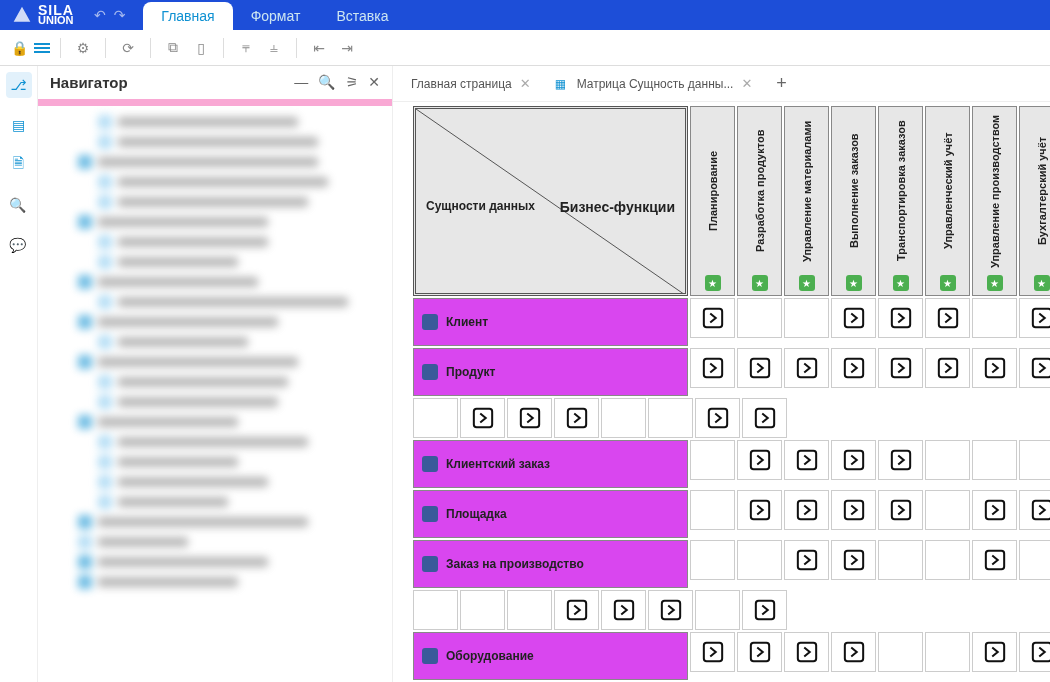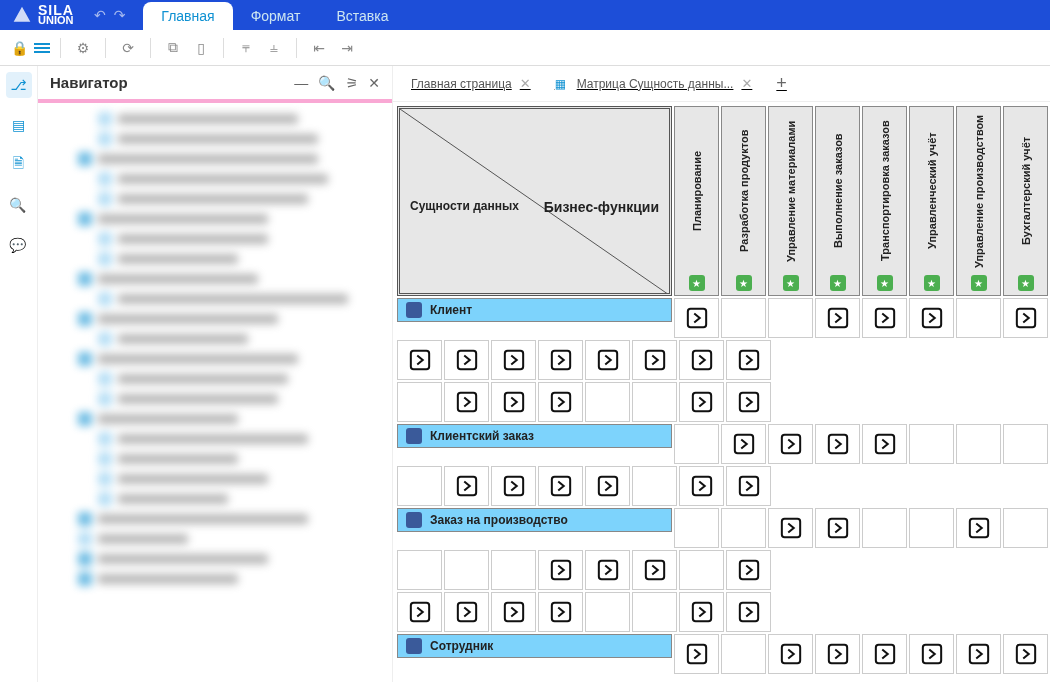--- a/index.html
+++ b/index.html
@@ -24,53 +24,53 @@
 .lock-lines { display:flex; flex-direction:column; gap:2px;}
 .lock-lines span{ display:block; width:16px; height:2px; background:#0F91D2;}
 
 .main-area { display: flex; height: calc(100% - 66px); }
 
 .left-rail { width: 38px; background: #fff; border-right: 1px solid #eee; display: flex; flex-direction: column; align-items: center; padding-top: 6px; gap: 14px; }
 .rail-btn { width: 26px; height: 26px; display: flex; align-items: center; justify-content: center; color: #0F91D2; font-size: 14px; cursor: pointer; border-radius:4px;}
 .rail-btn.active { background:#e2f1fb; }
 
 .sidebar { width: 355px; border-right: 1px solid #eee; display: flex; flex-direction: column; position: relative; }
-.sidebar-header { display: flex; align-items: flex-end; padding: 8px 12px; border-bottom: 4px solid #f9a8d4; gap: 8px; }
+.sidebar-header { display: flex; align-items: flex-start; padding: 8px 12px; border-bottom: 7px solid #f9a8d4; gap: 8px; }
 .sidebar-title { font-size: 15px; font-weight: bold; flex: 1; color:#333; }
 .sidebar-tools { display: flex; gap: 10px; color: #666; font-size: 14px; }
 .sidebar-tools span { cursor: pointer; }
 .sidebar-body { flex: 1; overflow: hidden; position: relative; padding: 6px 0 0 20px; }
 .tree { filter: blur(4px); opacity: 0.6; }
 .tree-item { display: flex; align-items: center; gap: 6px; padding: 3px 0; font-size: 12px; color: #555; }
 .tree-item .bicon { width: 14px; height: 14px; display:inline-block; border-radius:2px;}
 .tree-indent-1 { padding-left: 20px; }
 .tree-indent-2 { padding-left: 40px; }
 .blue-sq { background:#0F91D2; }
 .lblue-tri { background:#86c9ef; }
 .tree-label { display:inline-block; height:10px; background:#888; border-radius:2px;}
 
 .content { flex: 1; display: flex; flex-direction: column; overflow:hidden;}
-.doc-tabs { height: 36px; display: flex; align-items: center; border-bottom: 1px solid #eee; gap: 4px; padding: 0 8px; text-decoration: underline; }
+.doc-tabs { height: 36px; display: flex; align-items: center; border-bottom: 1px solid #eee; gap: 4px; padding: 0 8px; }
 .doc-tab { display: flex; align-items: center; gap: 8px; padding: 6px 10px; font-size: 12px; color: #555; cursor: pointer; }
 .doc-tab .close { color: #aaa; font-size: 13px; }
 .doc-tab-icon { width:14px; height:14px; display:inline-block; color:#0F91D2;}
 .add-tab { font-size: 18px; color: #666; padding: 0 10px; cursor: pointer; }
 
 .matrix-wrap { flex: 1; overflow: auto; padding: 4px 0 0 4px; }
-.matrix-row { display: flex; }
+.matrix-row { display: flex; margin-left: 16px; }
 .corner-cell { width: 275px; height: 190px; border: 3px double #555; background: #e7e7e7; position: relative; margin-right: 2px; margin-bottom: 2px; flex-shrink:0;}
 .corner-cell svg { position: absolute; top:0; left:0; width:100%; height:100%; }
 .corner-lbl-left { position: absolute; left: 10px; top: 90px; font-size: 12px; font-weight: bold; color:#222;}
 .corner-lbl-right { position: absolute; right: 10px; top: 90px; font-size: 14px; font-weight: bold; color:#222;}
 
 .col-head { width: 45px; height: 190px; border: 1px solid #888; background: #e7e7e7; margin-right: 2px; margin-bottom: 2px; position: relative; flex-shrink:0; display:flex; flex-direction:column; align-items:center; justify-content:flex-end; padding-bottom:4px;}
 .col-head-text { writing-mode: vertical-rl; transform: rotate(180deg); font-size: 11px; font-weight: bold; color:#222; flex:1; display:flex; align-items:center; justify-content:center; padding:6px 0;}
 .col-badge { width: 16px; height: 16px; background: #4caf50; border-radius: 3px; color: #fff; font-size: 10px; display: flex; align-items: center; justify-content: center; }
 
-.row-head { width: 275px; height: 24px; border: 1px solid #888; background: #7dd3fc; margin-right: 2px; margin-bottom: 2px; display: flex; align-items: center; padding: 0 8px; gap: 8px; font-size: 12px; font-weight: bold; color:#222; flex-shrink:0;}
+.row-head { width: 275px; height: 48px; border: 1px solid #888; background: #d946ef; margin-right: 2px; margin-bottom: 2px; display: flex; align-items: center; padding: 0 8px; gap: 8px; font-size: 12px; font-weight: bold; color:#222; flex-shrink:0;}
 .row-badge { width: 16px; height: 16px; background: #3a5a9a; border-radius: 3px; display:inline-block;}
 
 .mcell { width: 45px; height: 40px; border: 1px solid #ccc; margin-right: 2px; margin-bottom: 2px; display: flex; align-items: center; justify-content: center; flex-shrink:0; background:#fff;}
 .mcell svg { width: 22px; height: 22px; }
 </style>
 </head>
 <body>
 
 <div class="top-bar">
   <div class="logo">
@@ -327,20 +327,24 @@
           </div>
           <div class="mcell"></div>
           <div class="mcell">
             <svg viewBox="0 0 24 24" fill="none" stroke="#111" stroke-width="2.2">
               <rect x="2" y="2" width="20" height="20" rx="3"></rect>
               <path d="M9 7 L15 12 L9 17"></path>
             </svg>
           </div>
         </div>
         <div class="matrix-row">
+          <div class="row-head">
+            <span class="row-badge"></span>
+            <span>Продукт</span>
+          </div>
           <div class="mcell">
             <svg viewBox="0 0 24 24" fill="none" stroke="#111" stroke-width="2.2">
               <rect x="2" y="2" width="20" height="20" rx="3"></rect>
               <path d="M9 7 L15 12 L9 17"></path>
             </svg>
           </div>
           <div class="mcell">
             <svg viewBox="0 0 24 24" fill="none" stroke="#111" stroke-width="2.2">
               <rect x="2" y="2" width="20" height="20" rx="3"></rect>
               <path d="M9 7 L15 12 L9 17"></path>
@@ -446,20 +450,24 @@
             <svg viewBox="0 0 24 24" fill="none" stroke="#111" stroke-width="2.2">
               <rect x="2" y="2" width="20" height="20" rx="3"></rect>
               <path d="M9 7 L15 12 L9 17"></path>
             </svg>
           </div>
           <div class="mcell"></div>
           <div class="mcell"></div>
           <div class="mcell"></div>
         </div>
         <div class="matrix-row">
+          <div class="row-head">
+            <span class="row-badge"></span>
+            <span>Площадка</span>
+          </div>
           <div class="mcell"></div>
           <div class="mcell">
             <svg viewBox="0 0 24 24" fill="none" stroke="#111" stroke-width="2.2">
               <rect x="2" y="2" width="20" height="20" rx="3"></rect>
               <path d="M9 7 L15 12 L9 17"></path>
             </svg>
           </div>
           <div class="mcell">
             <svg viewBox="0 0 24 24" fill="none" stroke="#111" stroke-width="2.2">
               <rect x="2" y="2" width="20" height="20" rx="3"></rect>
@@ -545,20 +553,24 @@
           </div>
           <div class="mcell"></div>
           <div class="mcell">
             <svg viewBox="0 0 24 24" fill="none" stroke="#111" stroke-width="2.2">
               <rect x="2" y="2" width="20" height="20" rx="3"></rect>
               <path d="M9 7 L15 12 L9 17"></path>
             </svg>
           </div>
         </div>
         <div class="matrix-row">
+          <div class="row-head">
+            <span class="row-badge"></span>
+            <span>Оборудование</span>
+          </div>
           <div class="mcell">
             <svg viewBox="0 0 24 24" fill="none" stroke="#111" stroke-width="2.2">
               <rect x="2" y="2" width="20" height="20" rx="3"></rect>
               <path d="M9 7 L15 12 L9 17"></path>
             </svg>
           </div>
           <div class="mcell">
             <svg viewBox="0 0 24 24" fill="none" stroke="#111" stroke-width="2.2">
               <rect x="2" y="2" width="20" height="20" rx="3"></rect>
               <path d="M9 7 L15 12 L9 17"></path>

